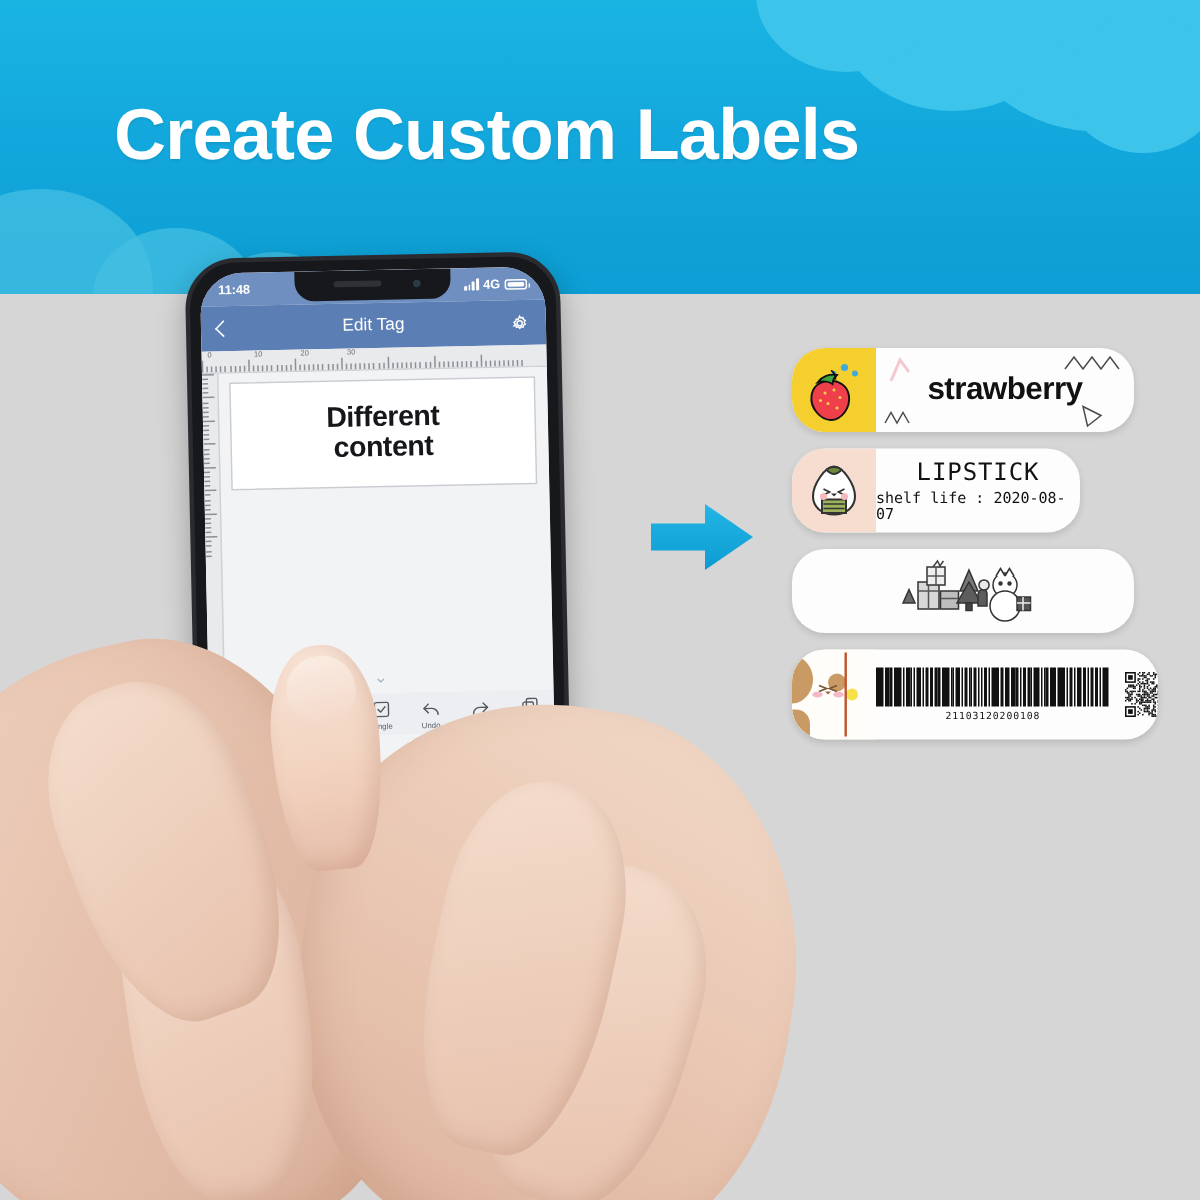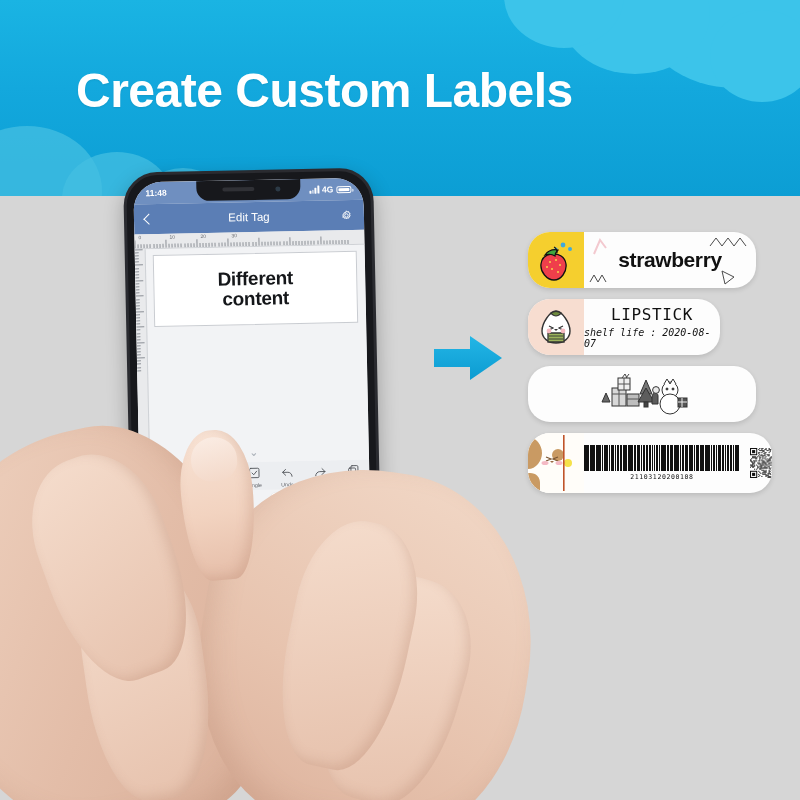--- a/index.html
+++ b/index.html
@@ -195,21 +195,21 @@
   .lbl-3 { height: 56px; width: 228px; }
   .lbl-4 { height: 60px; width: 244px; }
 
   .icon-pad { width: 56px; height: 100%; flex: 0 0 56px; display:flex; align-items:center; justify-content:center; }
   .pad-yellow { background: #f5cf2e; }
   .pad-peach { background: #f7ddd0; }
 
   .lbl-body { flex: 1; position: relative; height: 100%; display:flex; flex-direction: column; align-items: center; justify-content: center; }
   .lbl-strawberry-text { font-size: 21px; font-weight: bold; color: #111; letter-spacing: -.4px; }
   .lipstick-title { font-size: 16px; color: #111; letter-spacing: .6px; font-family: "DejaVu Sans Mono", monospace; }
-  .lipstick-sub { font-size: 10px; color: #111; margin-top: 3px; font-family: "DejaVu Sans Mono", monospace; font-style: italic; }
+  .lipstick-sub { font-size: 10px; color: #111; margin-top: 3px; font-family: "DejaVu Sans Mono", monospace; }
 
   .xmas-text {
     font-size: 13px; font-family: "DejaVu Sans Mono", monospace; font-weight: bold;
     color: #fff; line-height: 1.25; text-align: center;
     -webkit-text-stroke: 1px #3a3a3a;
     letter-spacing: .5px;
   }
   .deco { position: absolute; pointer-events: none; }
 
   .barcode-wrap { display:flex; align-items:center; justify-content:center; flex-direction:column; }

